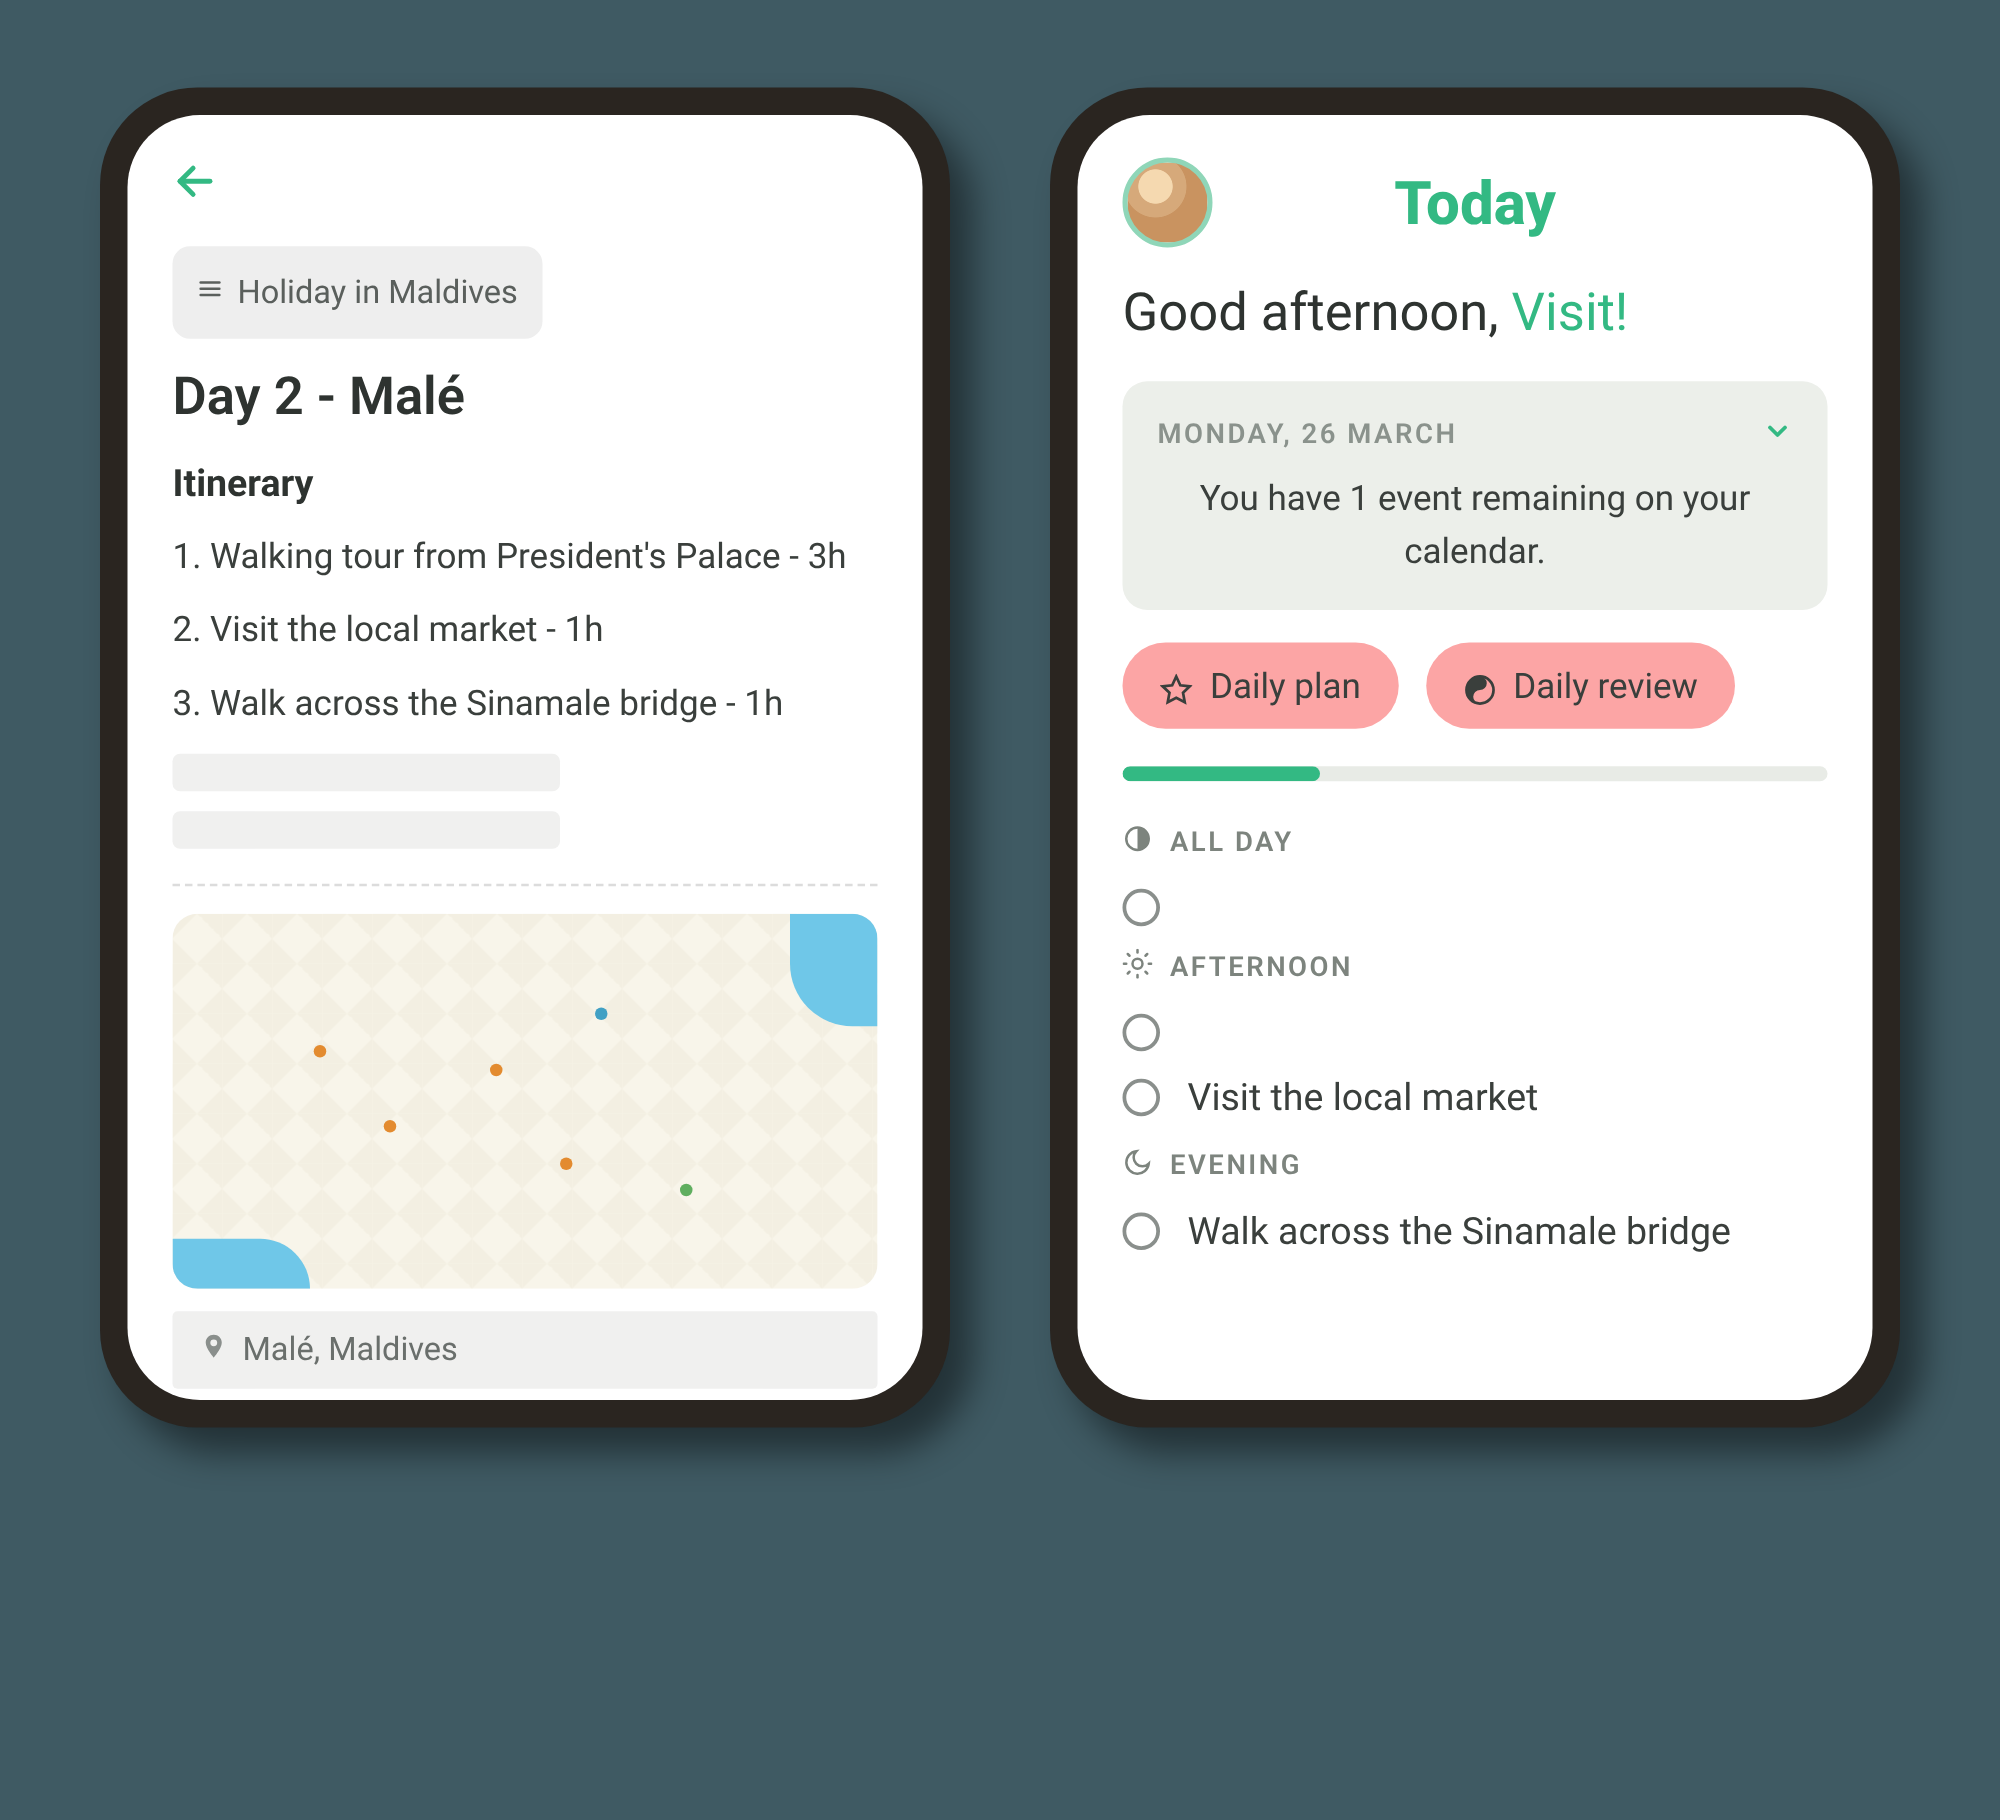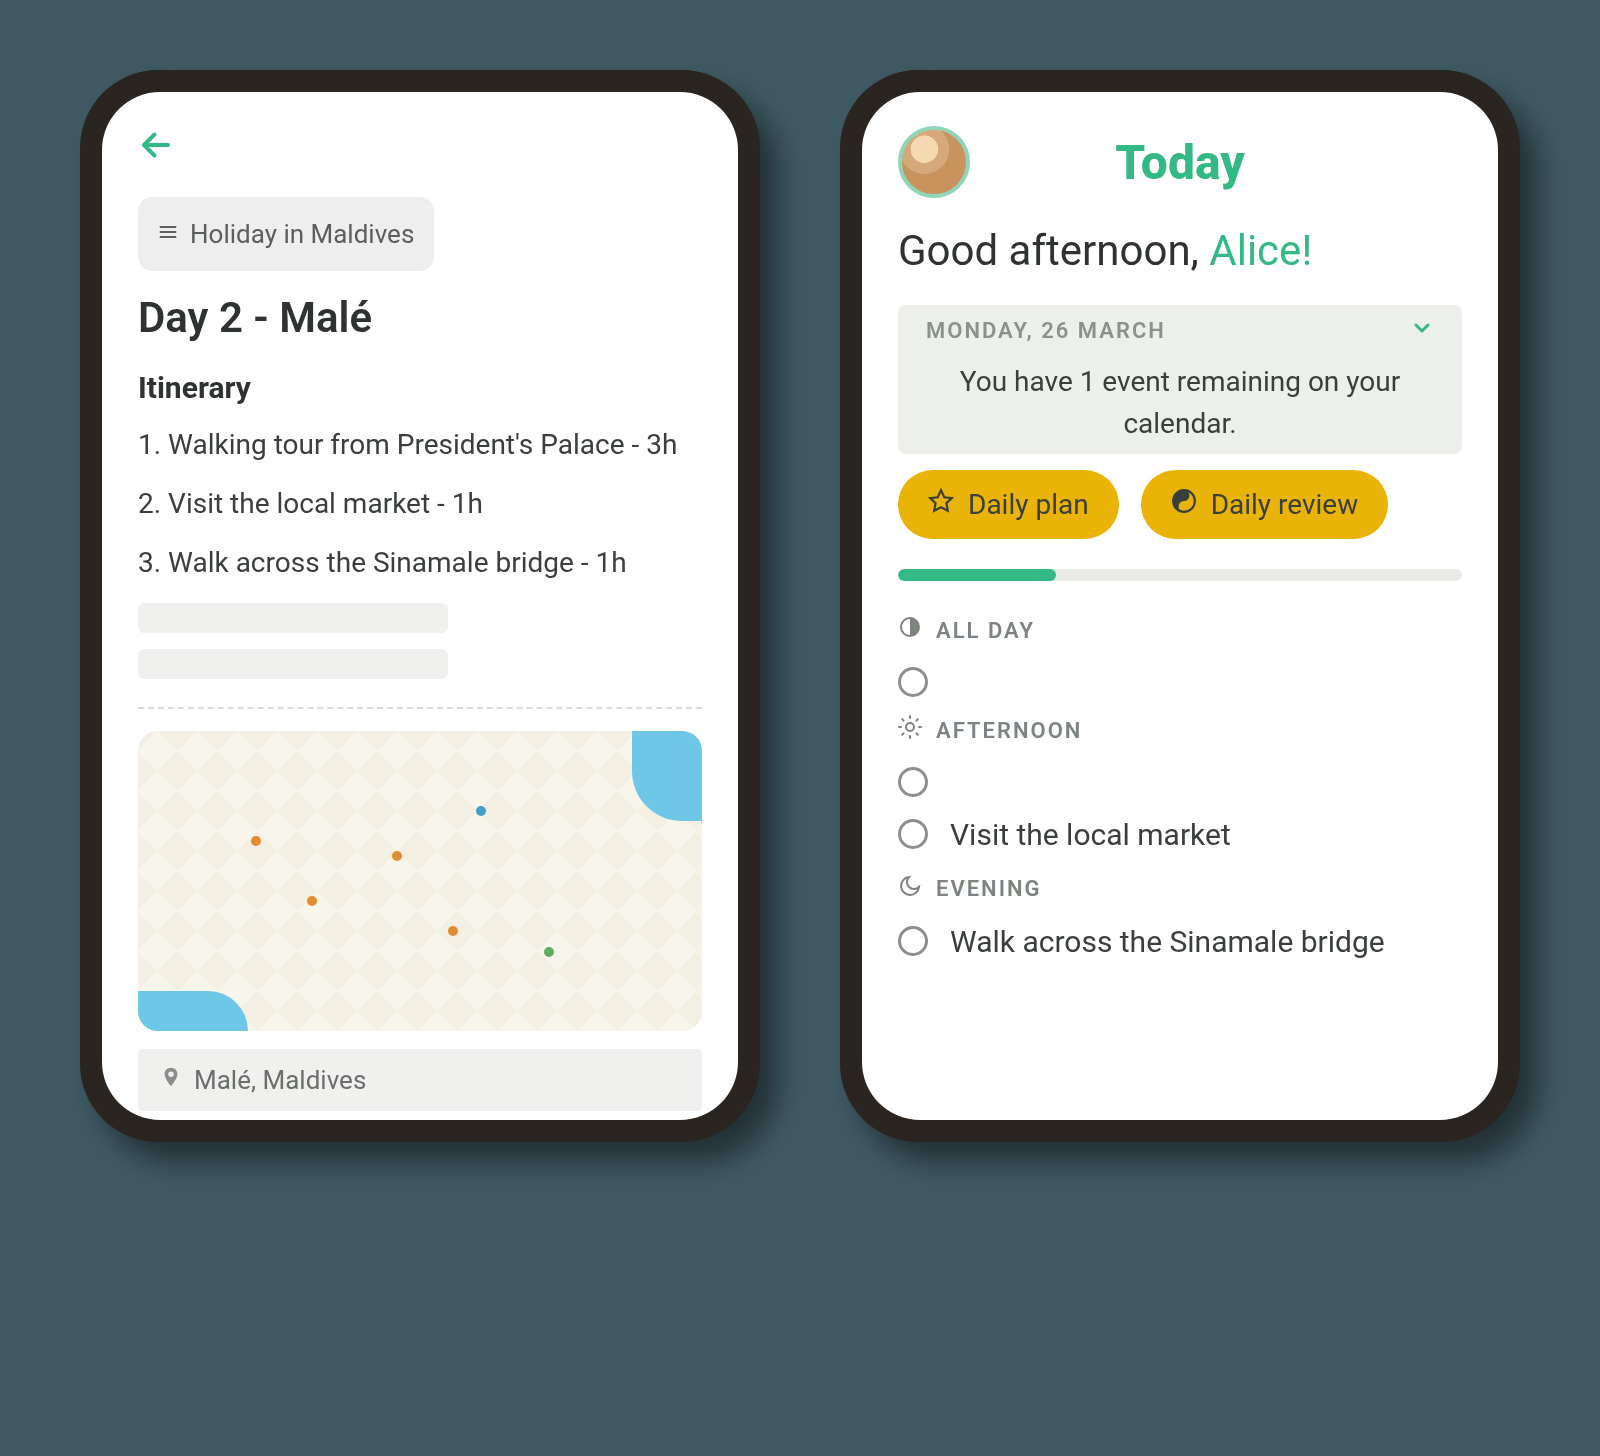--- a/index.html
+++ b/index.html
@@ -76,30 +76,30 @@
   .header-row{ display:flex; align-items:center; margin-bottom:28px; }
   .avatar{
     width:72px; height:72px; border-radius:50%;
     background: radial-gradient(circle at 35% 30%, #f5d9b0 0 22%, #d6a97a 23% 40%, #c99360 41% 100%);
     border:4px solid #8fd6b8;
   }
   .today-title{ flex:1; text-align:center; font-size:48px; font-weight:800; color:#33b983; margin-right:72px;}
   .greeting{ font-size:42px; color:#2e3330; margin-bottom:30px; }
   .greeting .name{ color:#33b983; }
   .card{
-    background:#ecefea; border-radius:8px; padding:9px 28px; margin-bottom:16px;
+    background:#ecefea; border-radius:20px; padding:26px 28px; margin-bottom:26px;
   }
   .card-date-row{ display:flex; justify-content:space-between; align-items:center; margin-bottom:14px;}
   .card-date{ font-size:22px; letter-spacing:2px; color:#8a928c; font-weight:600;}
   .chev{ color:#33b983; font-size:28px; font-weight:700;}
   .card-body{ font-size:28px; color:#3a3f3c; line-height:1.5;text-align:center;}
   .pill-row{ display:flex; gap:22px; margin-bottom:30px;}
   .pill{
-    display:flex; align-items:flex-start; gap:14px;
-    background:#eab308; color:#3a3f3c; font-size:28px;
+    display:flex; align-items:flex-end; gap:14px;
+    background:#fca5a5; color:#3a3f3c; font-size:28px;
     padding:18px 30px; border-radius:999px; cursor:pointer;
   }
   .pill svg,.pill .ico{ width:26px; height:26px; }
   .progress-track{ width:100%; height:12px; background:#e8ebe6; border-radius:8px; overflow:hidden; margin-bottom:34px;}
   .progress-fill{ height:100%; background:#33b983; border-radius:8px;}
   .grp-header{ display:flex; align-items:center; gap:14px; color:#7d847e; font-size:22px; letter-spacing:2px; font-weight:600; margin:14px 0 18px 0;}
   .grp-header .ico{ font-size:24px; color:#7d847e;}
   .task{ display:flex; align-items:flex-start; gap:22px; margin:18px 0; cursor:pointer;}
   .radio{ width:30px; height:30px; border:3px solid #8a8f8c; border-radius:50%; flex-shrink:0; margin-top:4px;}
   .task-label{ font-size:30px; color:#3a3f3c; line-height:1.35;}
@@ -164,21 +164,21 @@
 
 <div class="phone">
   <div class="screen">
 
     <div class="header-row">
       <div class="avatar"></div>
       <div class="today-title">Today</div>
     </div>
 
     <div class="greeting">
-      <span>Good afternoon, </span><span class="name">Alice!</span>
+      <span>Good afternoon, </span><span class="name">Visit!</span>
     </div>
 
     <div class="card">
       <div class="card-date-row">
         <div class="card-date">MONDAY, 26 MARCH</div>
         <div class="chev">
           <svg width="24" height="24" viewBox="0 0 24 24" fill="none" stroke="#33b983" stroke-width="3" stroke-linecap="round" stroke-linejoin="round">
               <polyline points="6 9 12 15 18 9"></polyline>
             </svg>
         </div>

